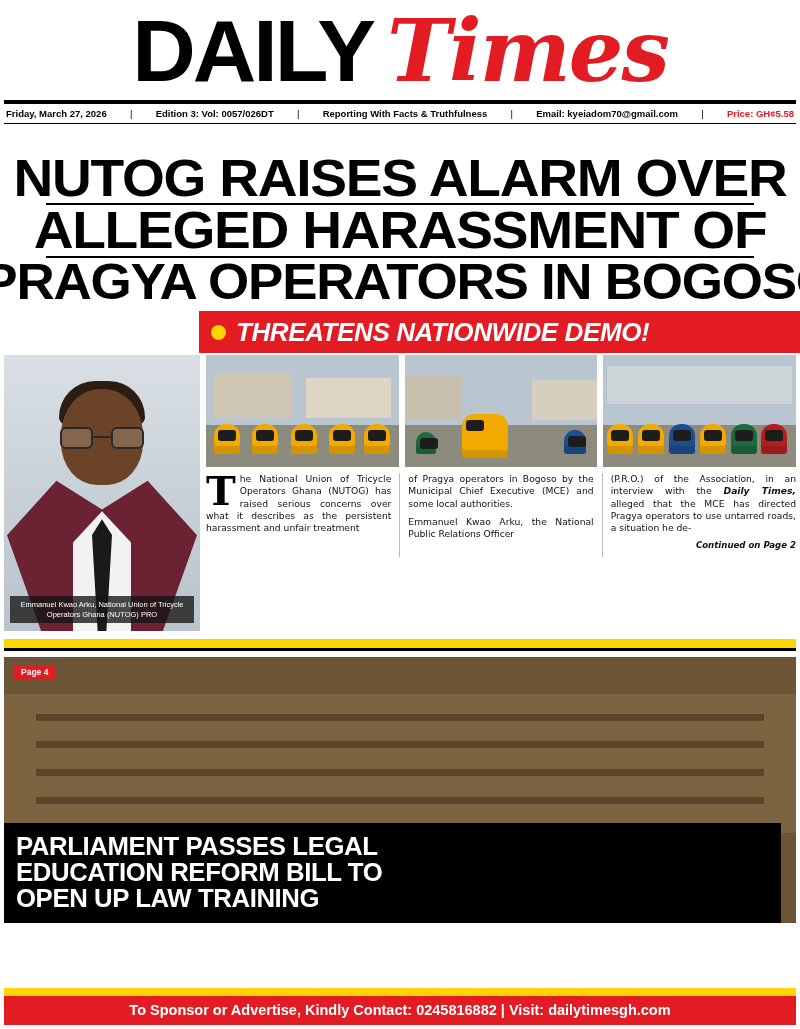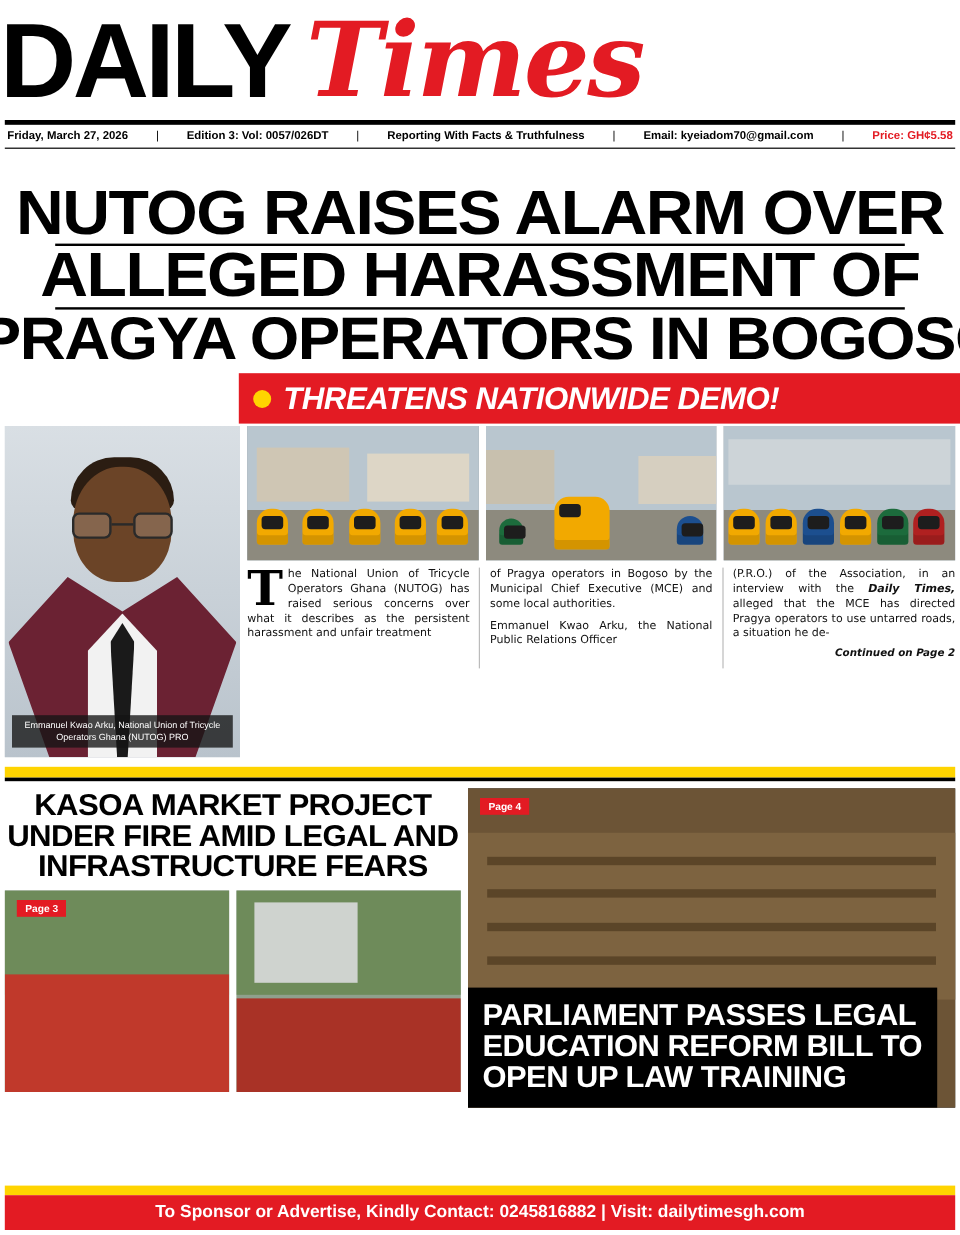--- a/index.html
+++ b/index.html
@@ -6,21 +6,21 @@
   body {
     width: 800px; height: 1029px;
     background: #ffffff;
     font-family: "Liberation Sans", sans-serif;
     overflow: hidden;
   }
   .page { width: 800px; height: 1029px; position: relative; background:#fff; }
 
   
   .masthead {
-    display: flex; align-items: center; 
+    display: flex; align-items: center; justify-content: center;
     padding: 2px 0 0 0;
     height: 100px;
   }
   .mast-daily {
     font-family: "Liberation Sans", sans-serif;
     font-weight: 700;
     font-size: 88px;
     letter-spacing: -3px;
     color: #000;
     line-height: .95;
@@ -345,39 +345,20 @@
         </div>
       </div>
     </div>
   </div>
 
   <div class="ydiv"></div>
   <div class="blackline"></div>
 
   <div class="bottom">
 
-    <div class="bl">
-      <div class="bl-head">
-        <div>KASOA MARKET PROJECT</div>
-        <div>UNDER FIRE AMID LEGAL AND</div>
-        <div>INFRASTRUCTURE FEARS</div>
-      </div>
-      <div class="bl-photos">
-        <div class="bl-photo">
-          <div class="treebg"></div>
-          <div class="crowd"></div>
-          <div class="pagetag2">Page 3</div>
-        </div>
-        <div class="bl-photo">
-          <div class="treebg"></div>
-          <div class="bldg2"></div>
-          <div class="crowd2"></div>
-        </div>
-      </div>
-    </div>
 
     <div class="br">
       <div class="parl-sky"></div>
       <div class="parl-rows">
         <div class="parl-seat" style="top:14%;"></div>
         <div class="parl-seat" style="top:34%;"></div>
         <div class="parl-seat" style="top:54%;"></div>
         <div class="parl-seat" style="top:74%;"></div>
       </div>
       <div class="pagetag2">Page 4</div>

